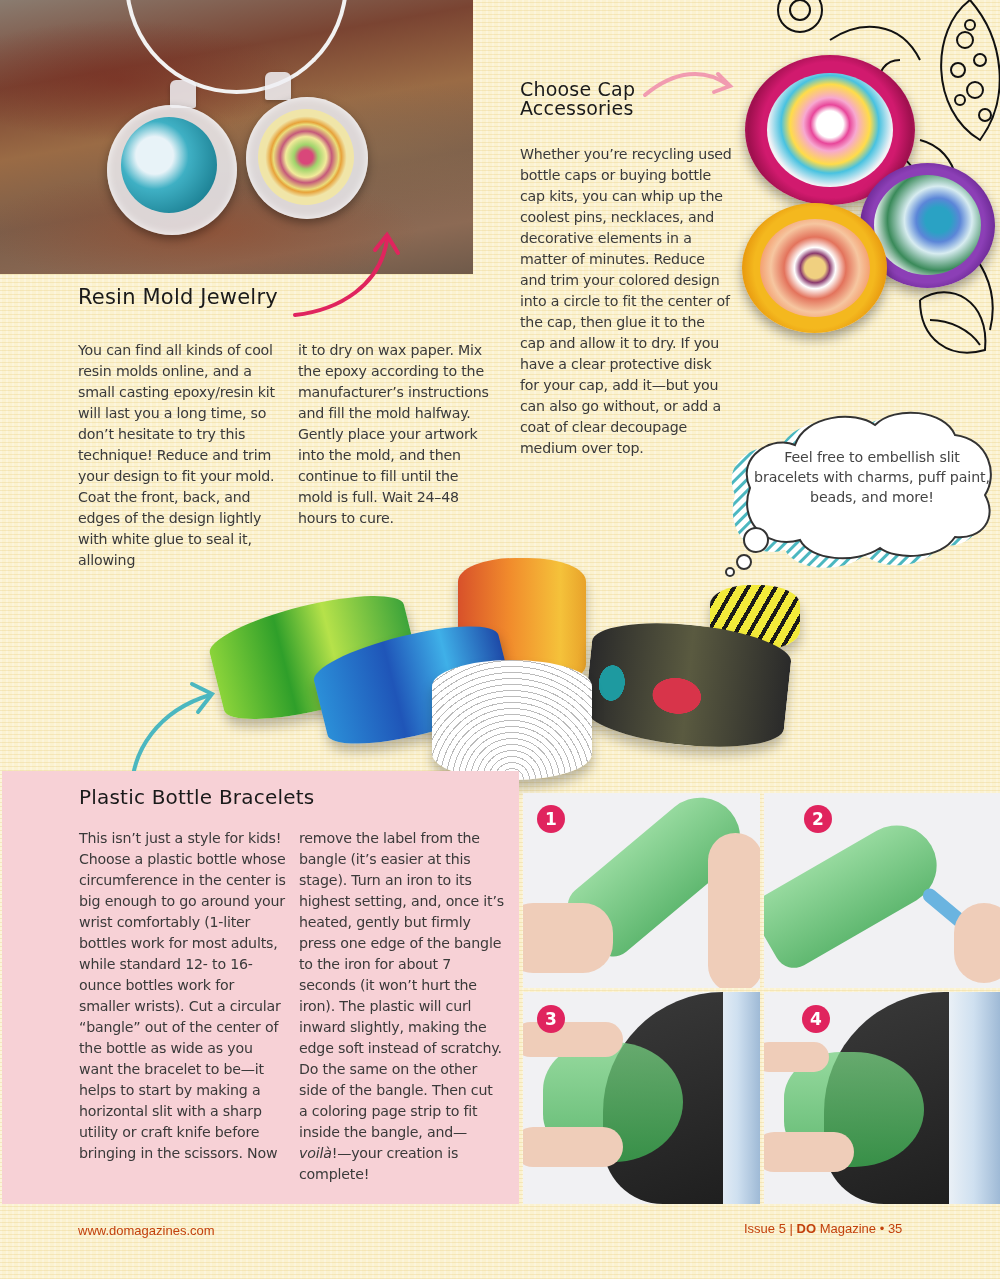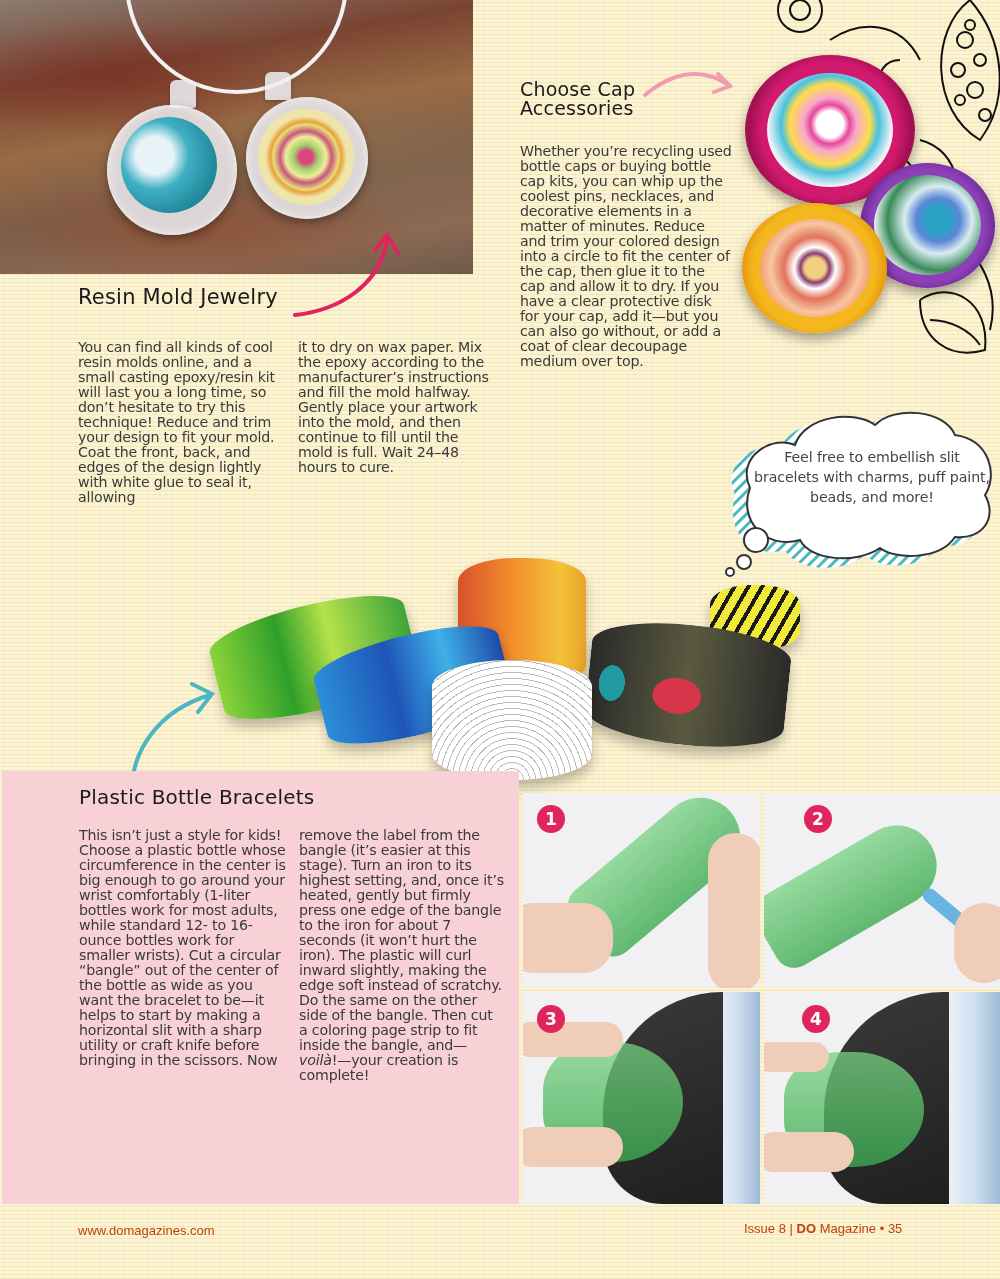--- a/index.html
+++ b/index.html
@@ -11,21 +11,21 @@
       repeating-linear-gradient(90deg, rgba(255,255,255,0.25) 0px, rgba(255,255,255,0.25) 2px, transparent 2px, transparent 6px);
     font-family: "DejaVu Sans", sans-serif;
     color: #333;
   }
   .abs { position: absolute; }
   h2.title {
     margin: 0; font-weight: normal; color: #1a1a1a;
     font-family: "DejaVu Sans", sans-serif; letter-spacing: 0.2px;
   }
   .body-text {
-    font-size: 14.2px; line-height: 15px; color: #3a3a3a;
+    font-size: 14.2px; line-height: 21px; color: #3a3a3a;
     font-family: "DejaVu Sans", sans-serif; letter-spacing: -0.2px;
   }
   .body-text p { margin: 0; }
 
   
   #resin-photo {
     left: 0; top: 0; width: 473px; height: 274px; overflow: hidden;
     background:
       radial-gradient(ellipse 180px 60px at 120px 80px, rgba(120,40,30,0.55), transparent),
       radial-gradient(ellipse 200px 70px at 380px 150px, rgba(140,110,80,0.55), transparent),
@@ -229,19 +229,19 @@
   <div class="iron-body" style="left:170px; top:0; width:66px; height:212px;"></div>
   <div class="iron-plate" style="left:60px; top:0; width:125px; height:212px;"></div>
   <div class="bottle" style="left:20px; top:60px; width:140px; height:115px; border-radius:40% 50% 50% 40%;"></div>
   <div class="hand" style="left:-10px; top:50px; width:75px; height:30px;"></div>
   <div class="hand" style="left:-10px; top:140px; width:100px; height:40px;"></div>
   <div class="step-badge" style="left:38px; top:13px;">4</div>
 </div>
 
 <div class="abs footer-text" style="left:78px; top:1223px;">www.domagazines.com</div>
 <div class="abs footer-text" style="left:744px; top:1221px;">
-  <span>Issue 8</span>
+  <span>Issue 5</span>
   <span>|</span>
   <b>DO</b>
   <span>Magazine</span>
   <span>•</span>
   <span>35</span>
 </div>
 
 </body></html>

